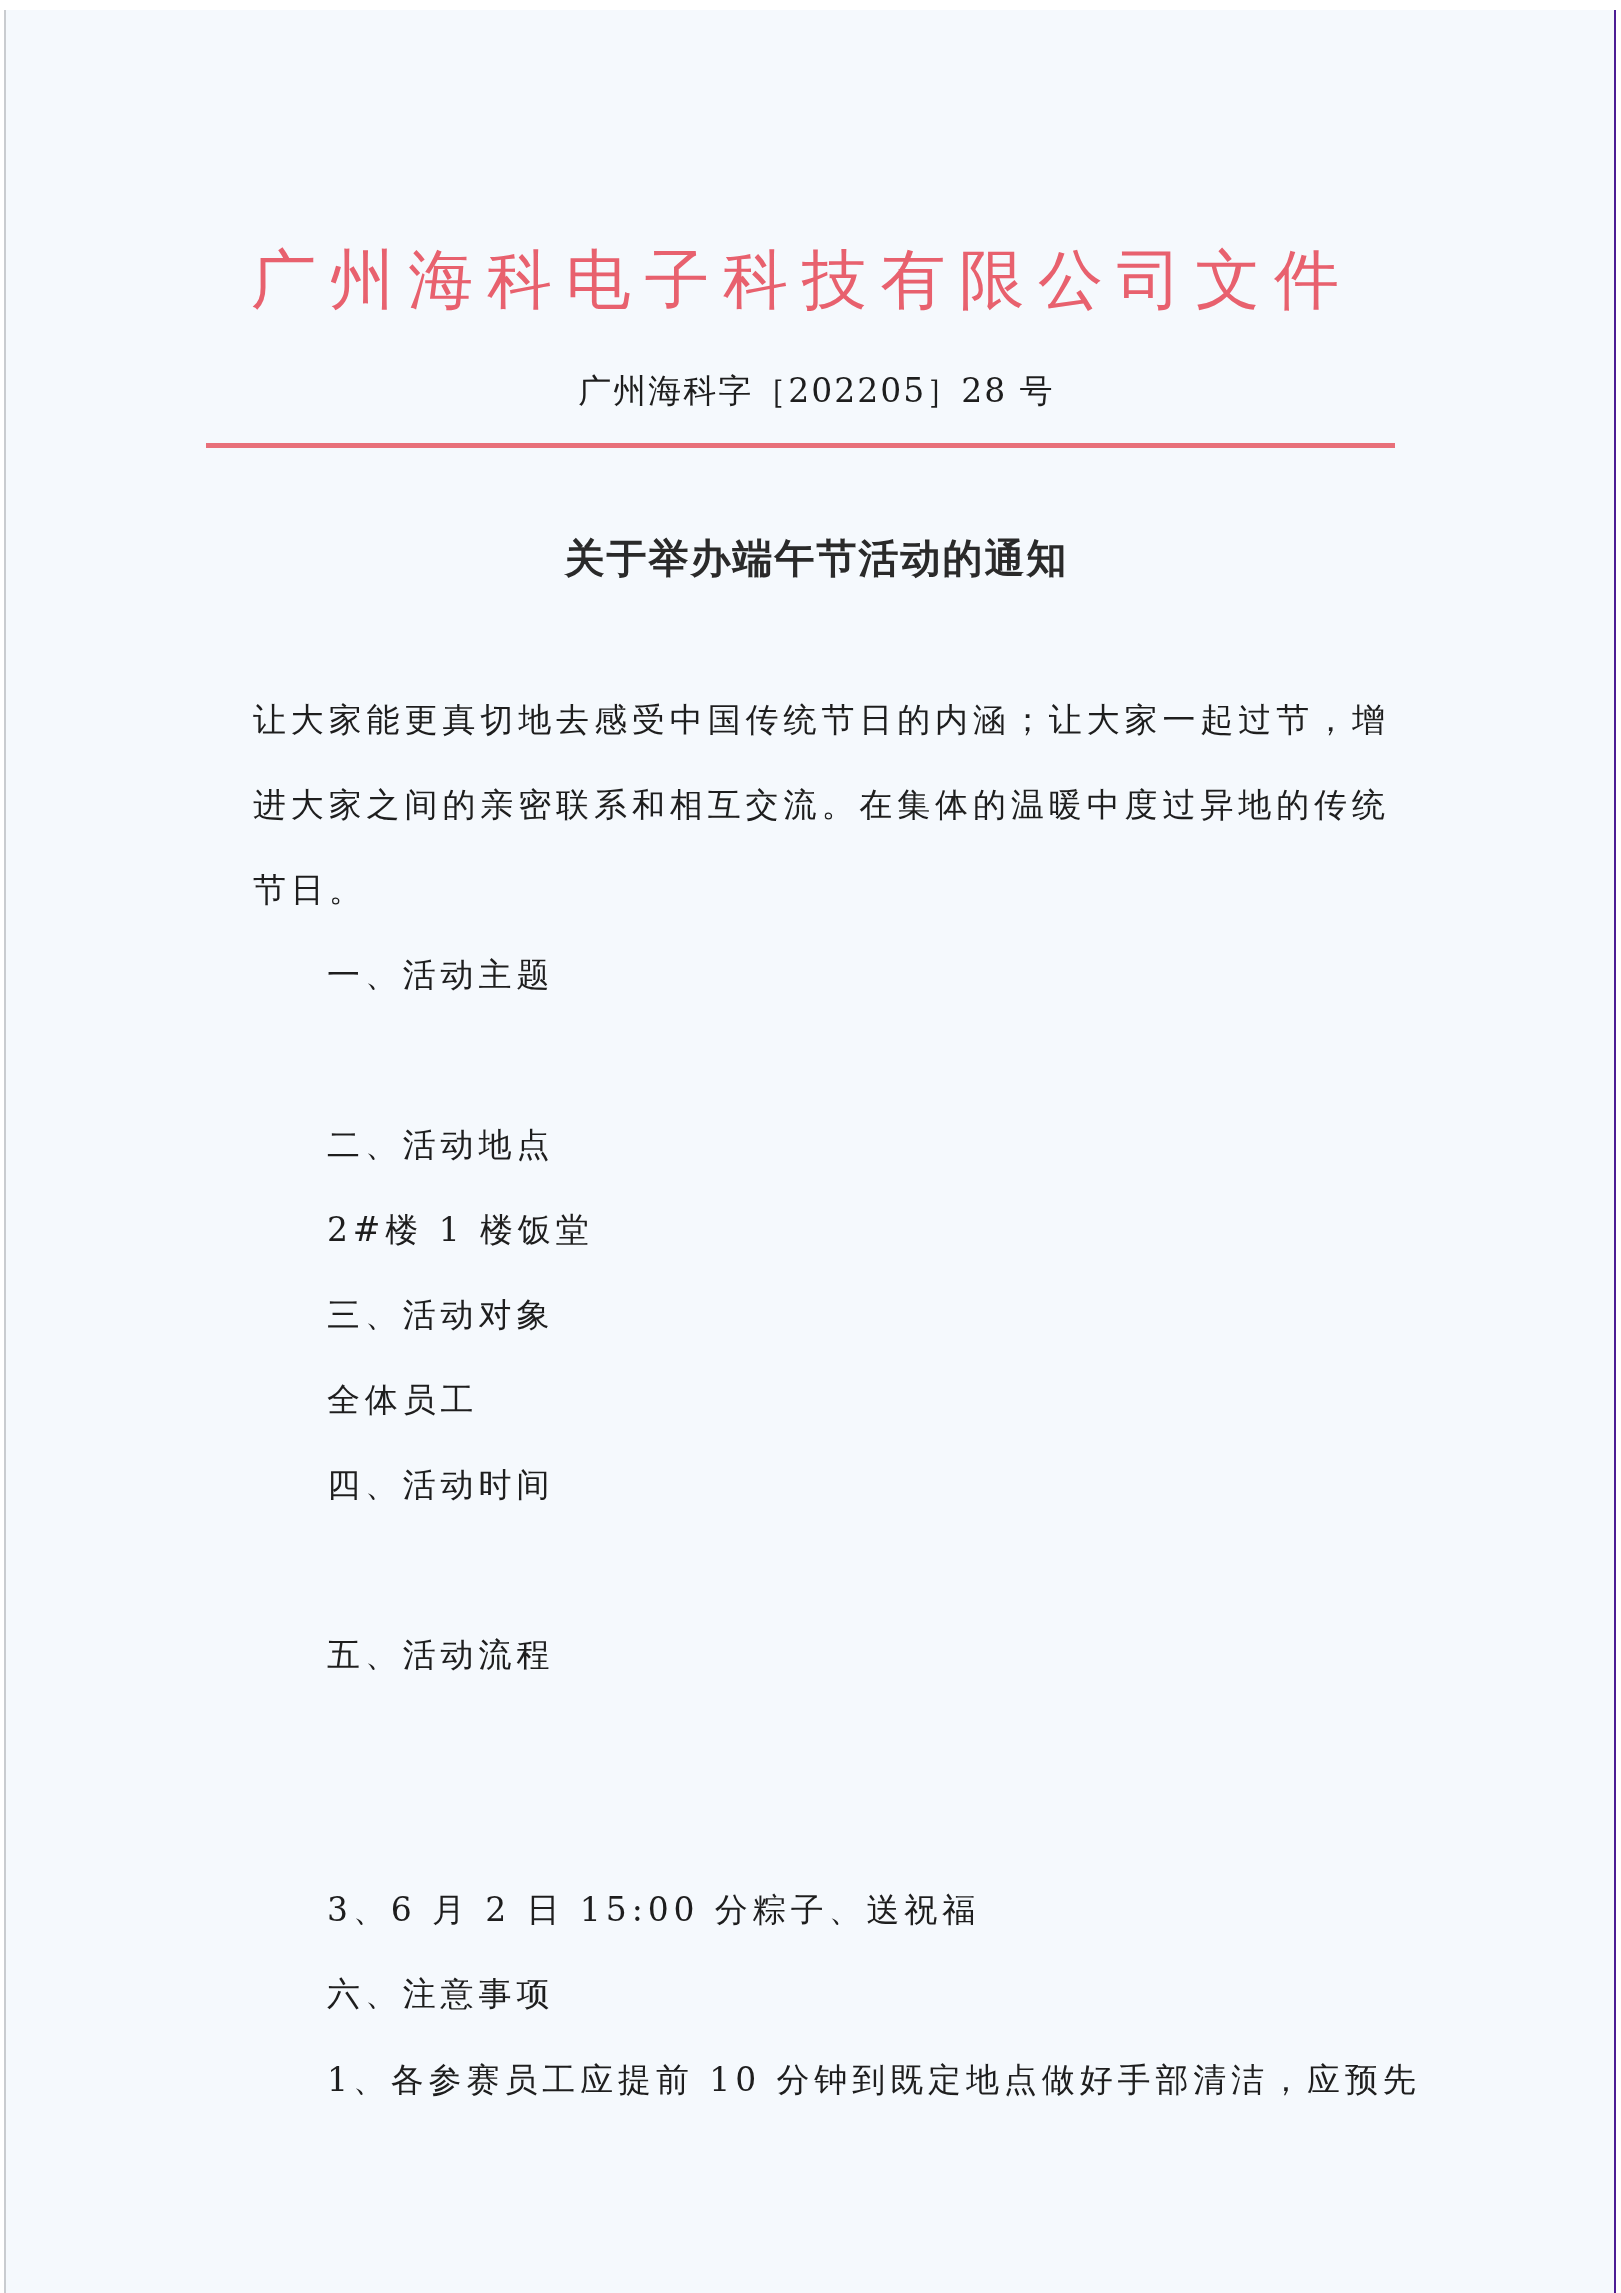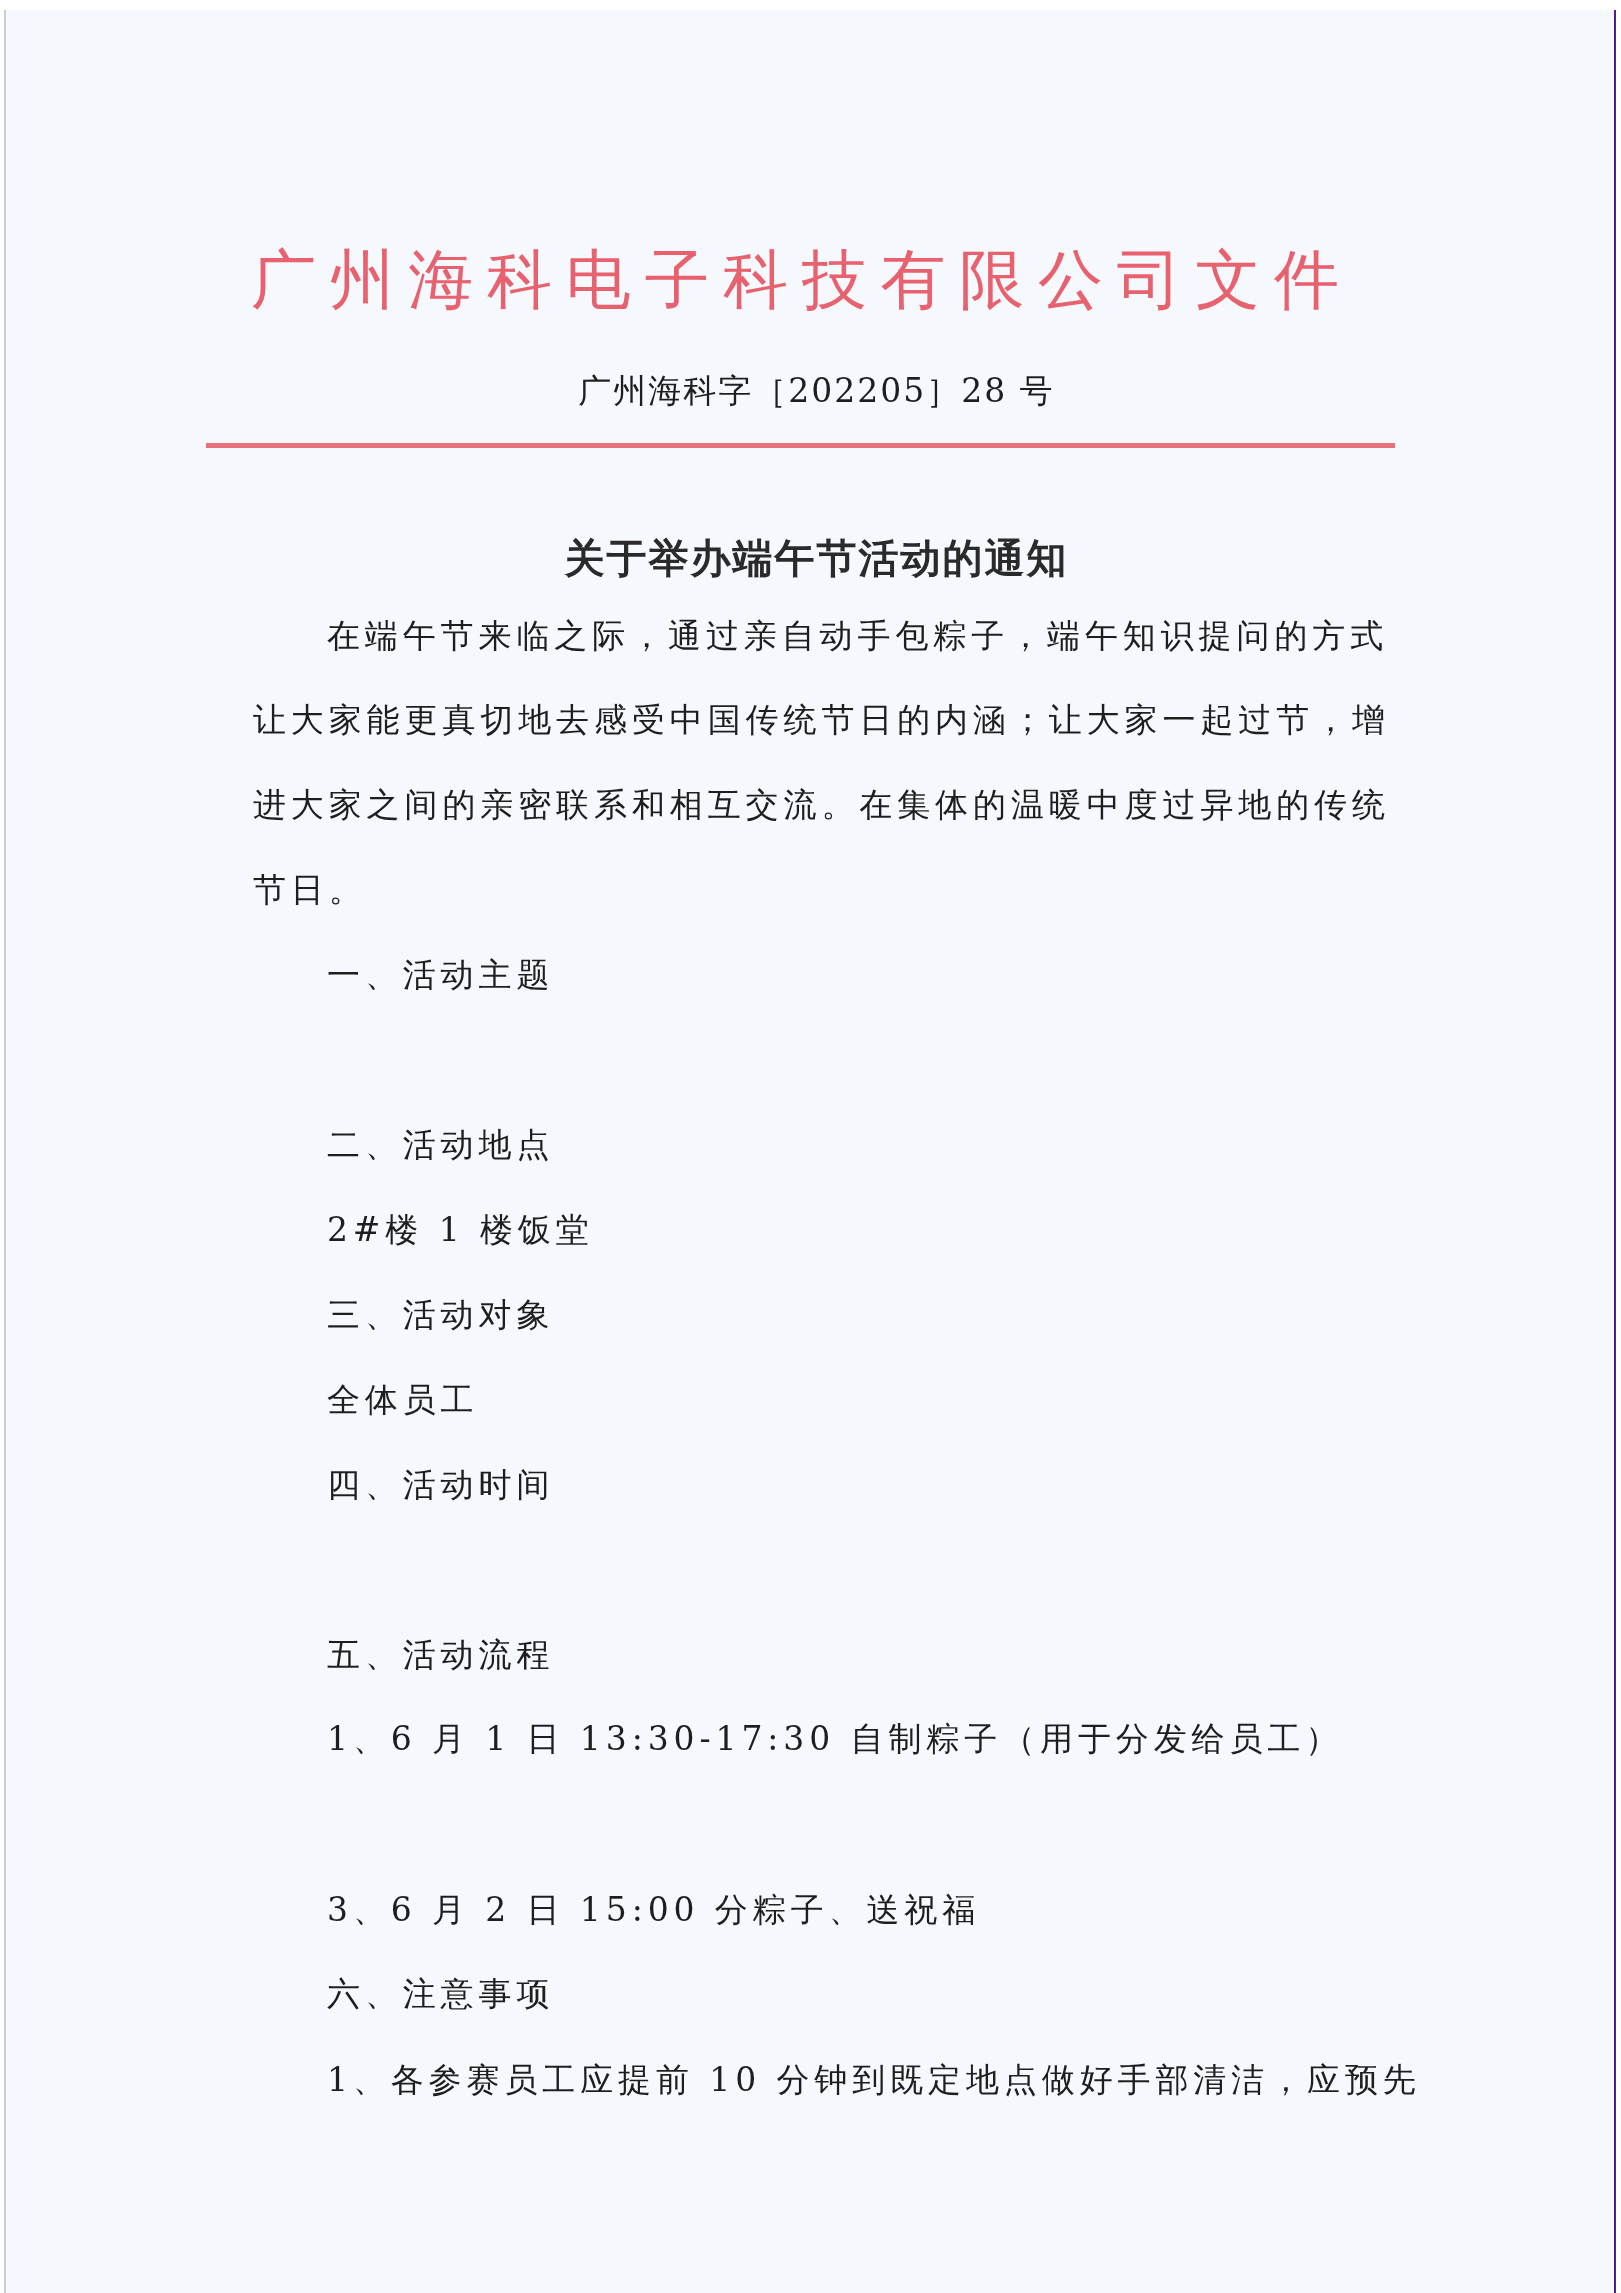--- a/index.html
+++ b/index.html
@@ -90,36 +90,34 @@
 <div class="page">
 
   <div class="red-title">广州海科电子科技有限公司文件</div>
 
   <div class="doc-number">广州海科字［202205］28 号</div>
 
   <div class="red-rule"></div>
 
   <div class="notice-title">关于举办端午节活动的通知</div>
 
-  <div class="line body-indent" style="left:321px; top:602px;">在端午节来临之际，通过亲自动手包粽子，端午知识提问的方式</div>
   <div class="line body-left" style="top:686px;">让大家能更真切地去感受中国传统节日的内涵；让大家一起过节，增</div>
   <div class="line body-left" style="top:771px;">进大家之间的亲密联系和相互交流。在集体的温暖中度过异地的传统</div>
   <div class="line body-left" style="top:857px;font-family:Liberation Serif, serif;">节日。</div>
 
   <div class="line body-indent" style="top:941px;">一、活动主题</div>
 
   <div class="line body-indent" style="top:1111px;">二、活动地点</div>
   <div class="line body-indent" style="top:1196px;">2#楼 1 楼饭堂</div>
 
   <div class="line body-indent" style="top:1281px;">三、活动对象</div>
   <div class="line body-indent" style="top:1366px;">全体员工</div>
 
   <div class="line body-indent" style="top:1451px;">四、活动时间</div>
 
   <div class="line body-indent" style="top:1621px;">五、活动流程</div>
-  <div class="line body-indent" style="top:1705px;">1、6 月 1 日 13:30-17:30 自制粽子（用于分发给员工）</div>
   <div class="line body-indent" style="top:1876px;">3、6 月 2 日 15:00 分粽子、送祝福</div>
 
   <div class="line body-indent" style="top:1960px;">六、注意事项</div>
   <div class="line body-indent" style="top:2046px;">1、各参赛员工应提前 10 分钟到既定地点做好手部清洁，应预先</div>
 
 </div>
 
 
 </body></html>

